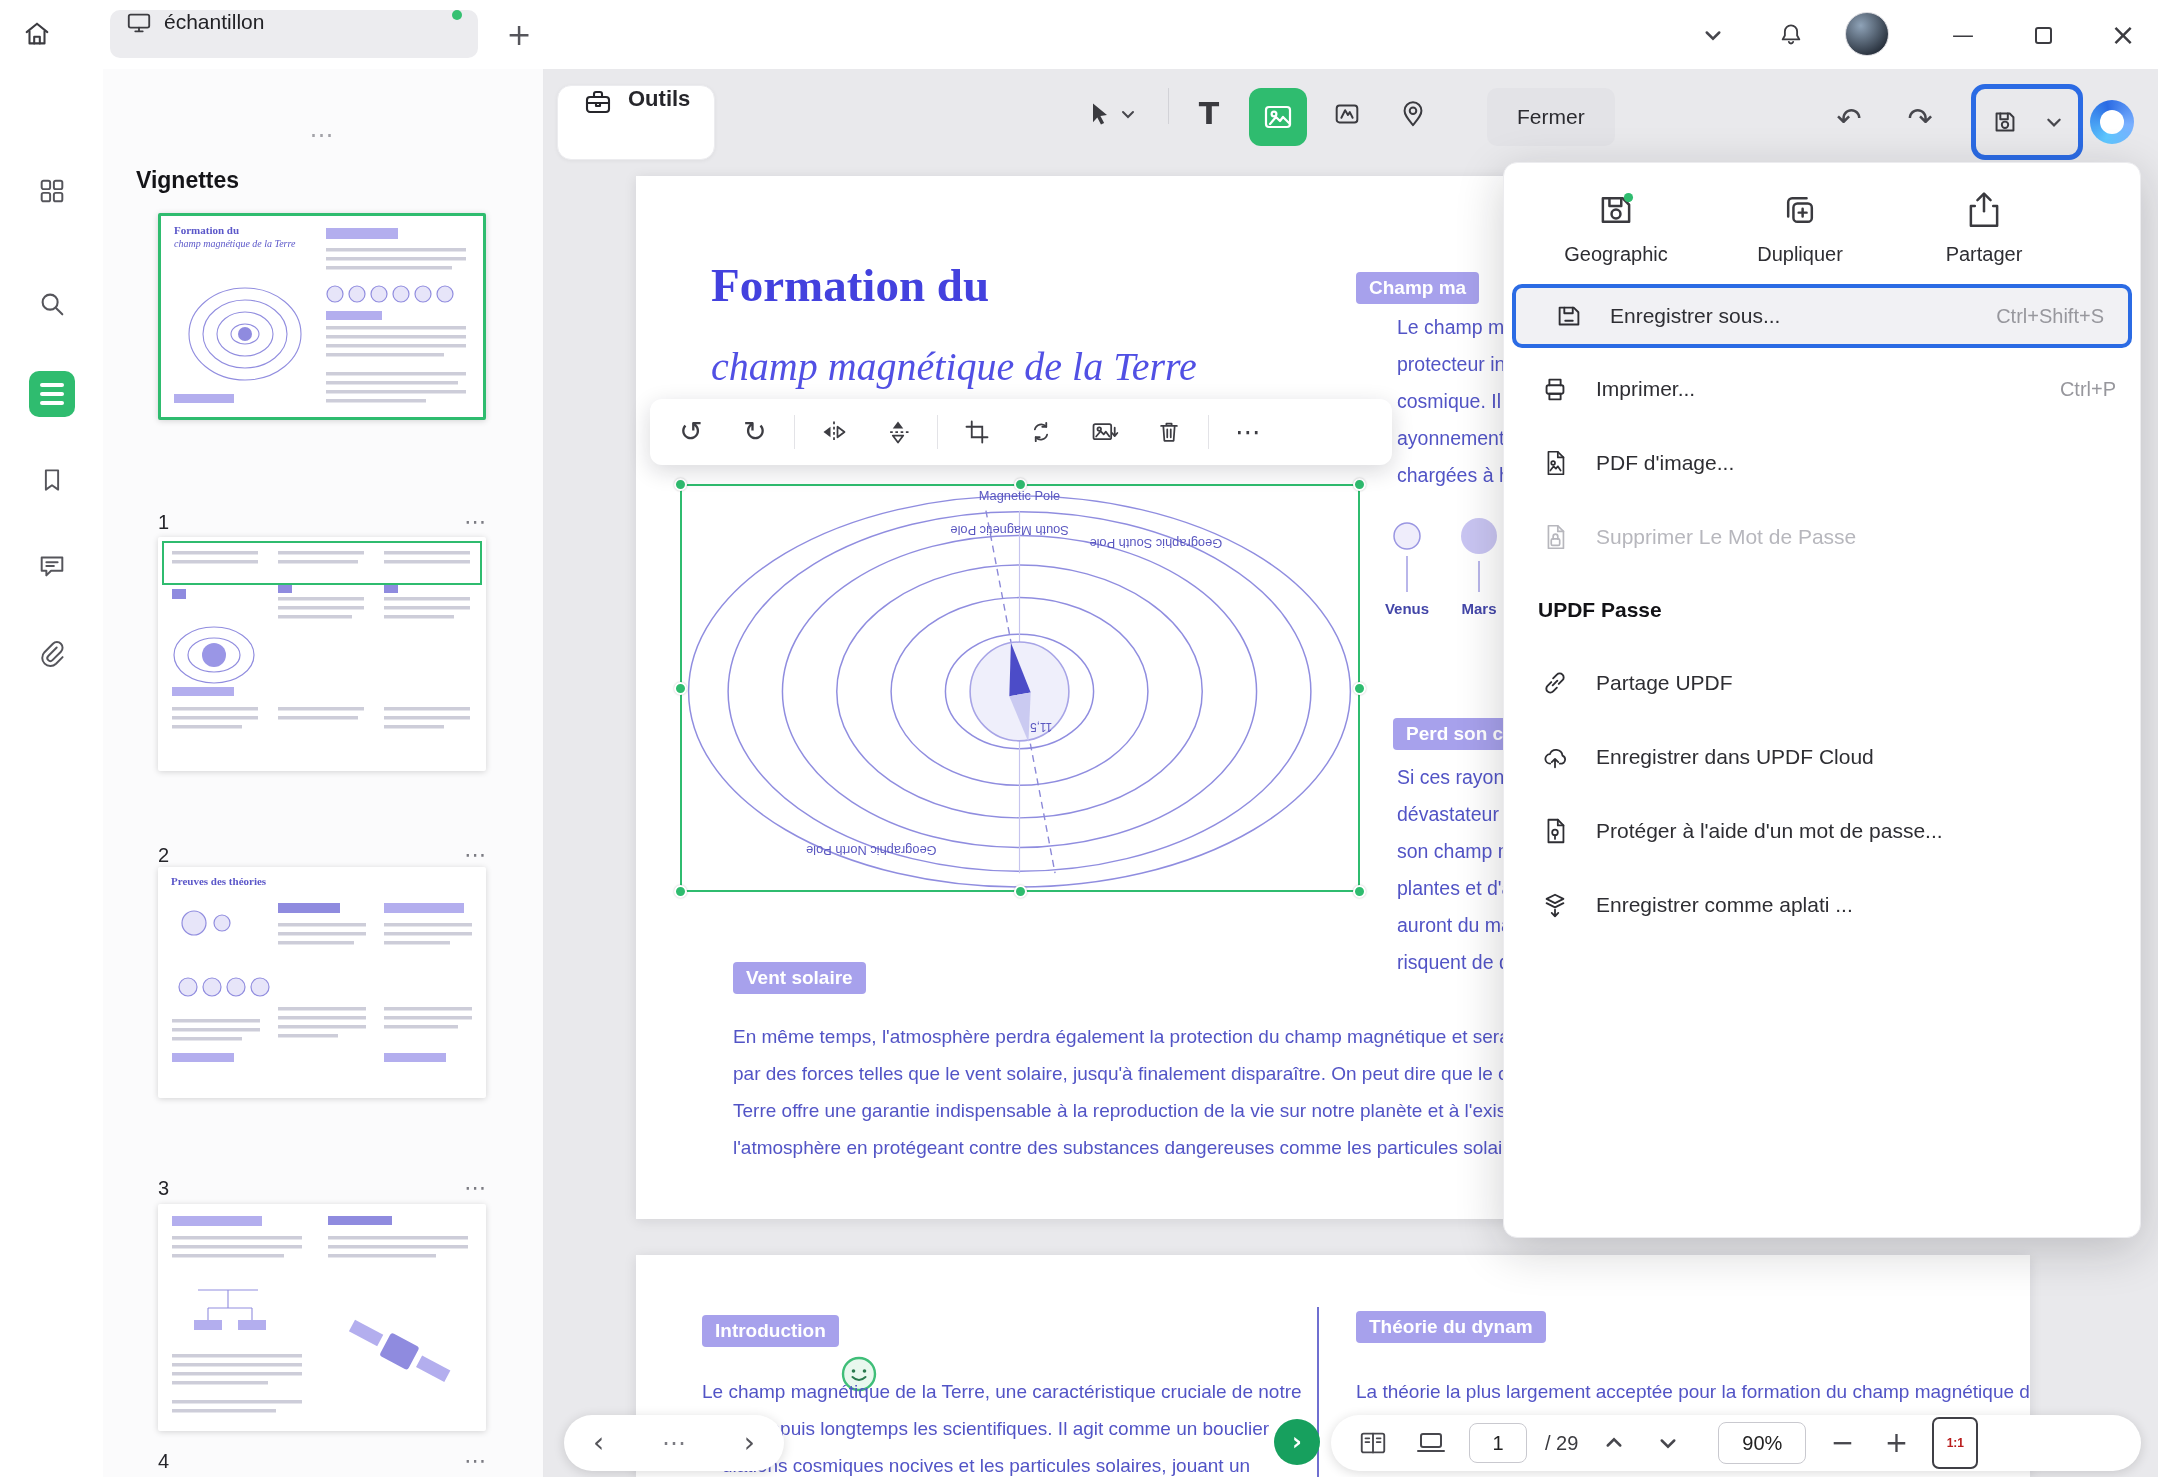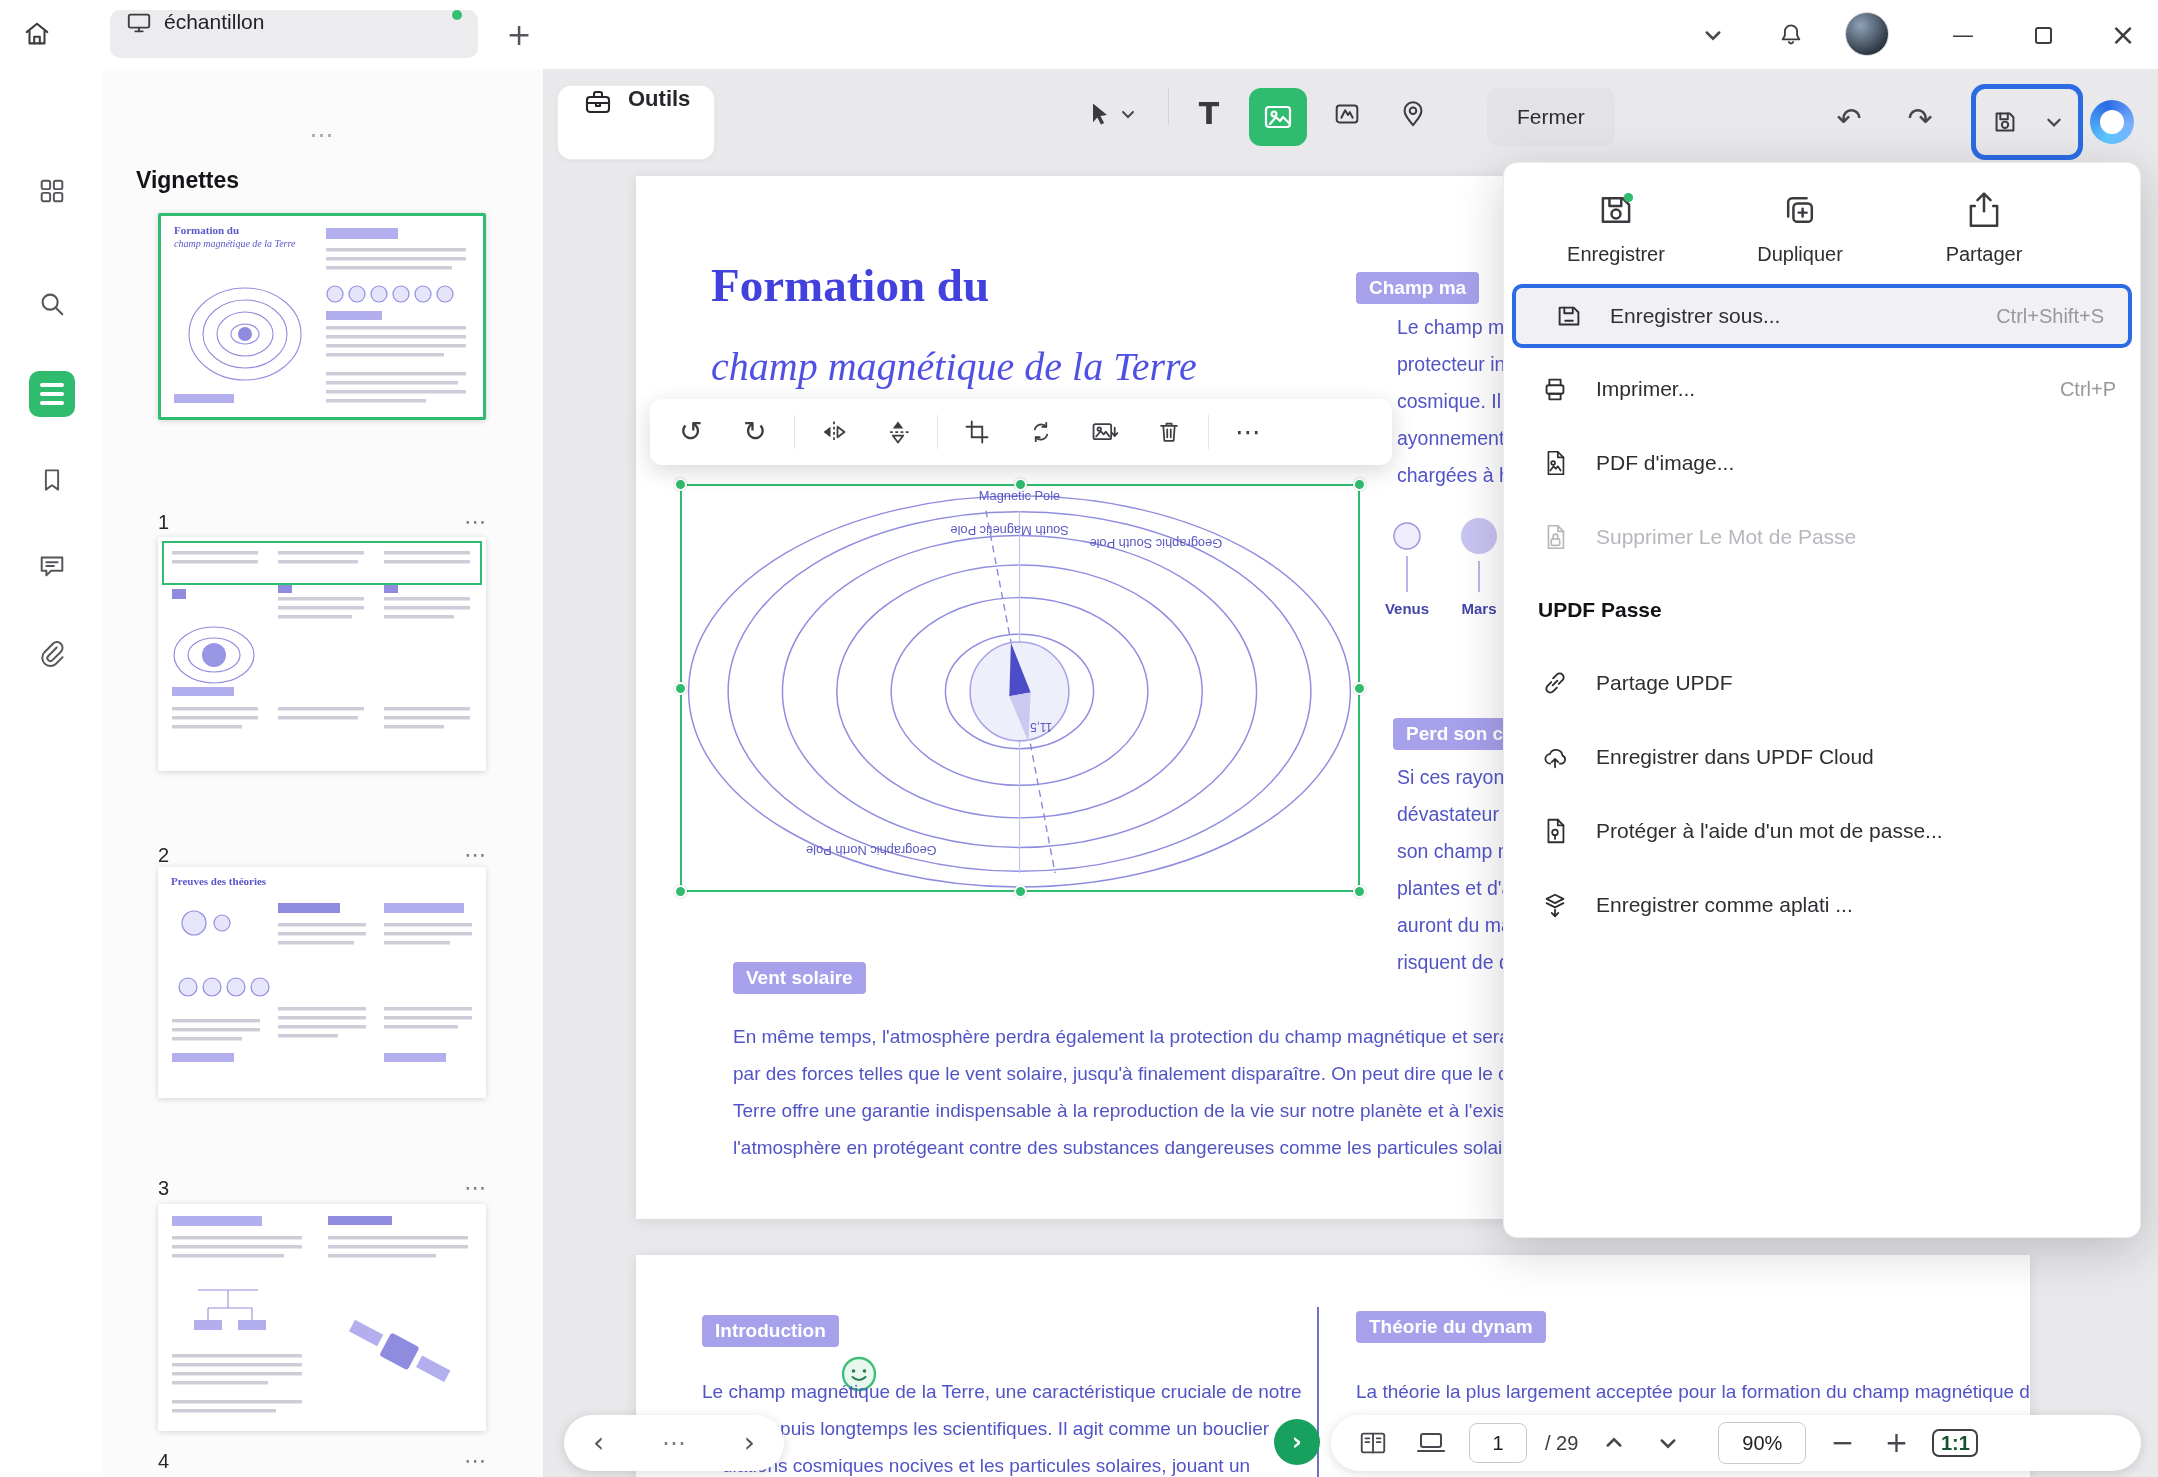--- a/index.html
+++ b/index.html
@@ -79,21 +79,21 @@
   .menu-header{height:72px;display:flex;align-items:center;padding-left:34px;font-size:21px;font-weight:bold;color:#121216}
   .mshort{margin-left:auto;color:#97979D;font-size:20px}
   .mi{width:34px;display:flex;justify-content:center;position:relative}
 
   
   #pager-pill{left:564px;top:1415px;width:220px;height:56px;background:#fff;border-radius:28px;box-shadow:0 2px 12px rgba(0,0,0,.14);display:flex;align-items:center;justify-content:space-around;color:#55555b;z-index:30}
   #status-bar{left:1331px;top:1415px;width:810px;height:56px;background:#fff;border-radius:28px;box-shadow:0 2px 12px rgba(0,0,0,.14);display:flex;align-items:center;padding:0 22px;gap:18px;color:#47474d;z-index:30}
   #expand-circle{left:1274px;top:1419px;width:46px;height:46px;border-radius:50%;background:#17A05E;color:#fff;z-index:31;font-size:24px;font-weight:bold}
   .pgbox{width:58px;height:40px;border:1.5px solid #c9c9cf;border-radius:8px;font-size:20px;color:#222;display:flex;align-items:center;justify-content:center;background:#fff}
   .zoombox{width:88px;height:42px;border:1.5px solid #c9c9cf;border-radius:8px;font-size:20px;color:#222;display:flex;align-items:center;justify-content:center}
-  .fitbox{width:46px;height:28px;border:2.5px solid #3f3f45;border-radius:7px;font-size:20px;font-weight:bold;color:#14532d;display:flex;align-items:center;justify-content:center}
+  .fitbox{width:46px;height:52px;border:2.5px solid #3f3f45;border-radius:7px;font-size:12px;font-weight:bold;color:#b91c1c;display:flex;align-items:center;justify-content:center}
 </style>
 </head>
 <body>
 
 <div id="app">
 
   <header id="titlebar" class="abs">
     <div class="tb-btn ctr abs" style="left:14px;top:11px">
       <svg class="svgic" width="30" viewBox="0 0 32 32" fill="none" stroke="currentColor" stroke-width="2.2" stroke-linecap="round" stroke-linejoin="round">
           <path d="M5 14 L16 5 l11 9"></path>
@@ -565,21 +565,21 @@
 
   <div id="menu" class="abs">
     <div id="menu-actions">
       <div class="menu-action">
         <svg class="svgic" width="42" viewBox="0 0 32 32" fill="none" stroke="currentColor" stroke-width="1.9" stroke-linecap="round" stroke-linejoin="round">
             <path d="M6 7 h15 l5 5 v13 h-20 z"></path>
             <path d="M11 7 v6 h9 v-6"></path>
             <circle cx="16" cy="19" r="3.4"></circle>
             <circle cx="25.5" cy="6.5" r="3.5" fill="#2FBC6F" stroke="none"></circle>
           </svg>
-        <span>Enregistrer</span>
+        <span>Geographic</span>
       </div>
       <div class="menu-action">
         <svg class="svgic" width="42" viewBox="0 0 32 32" fill="none" stroke="currentColor" stroke-width="1.9" stroke-linecap="round" stroke-linejoin="round">
             <rect x="11" y="11" width="14" height="14" rx="3"></rect>
             <path d="M7 21 V10 a3 3 0 0 1 3-3 h11"></path>
             <path d="M18 15 v6 M15 18 h6"></path>
           </svg>
         <span>Dupliquer</span>
       </div>
       <div class="menu-action">

